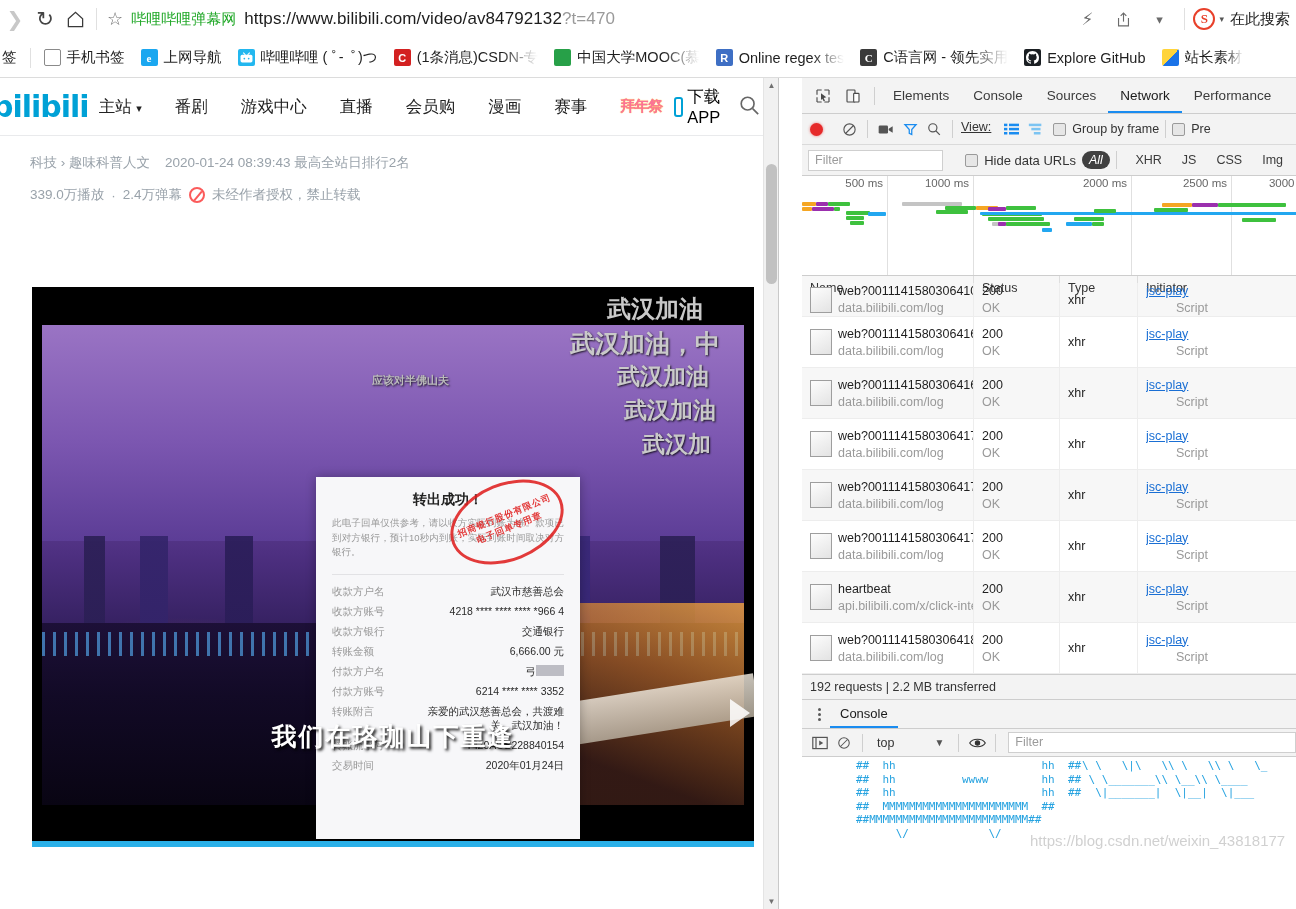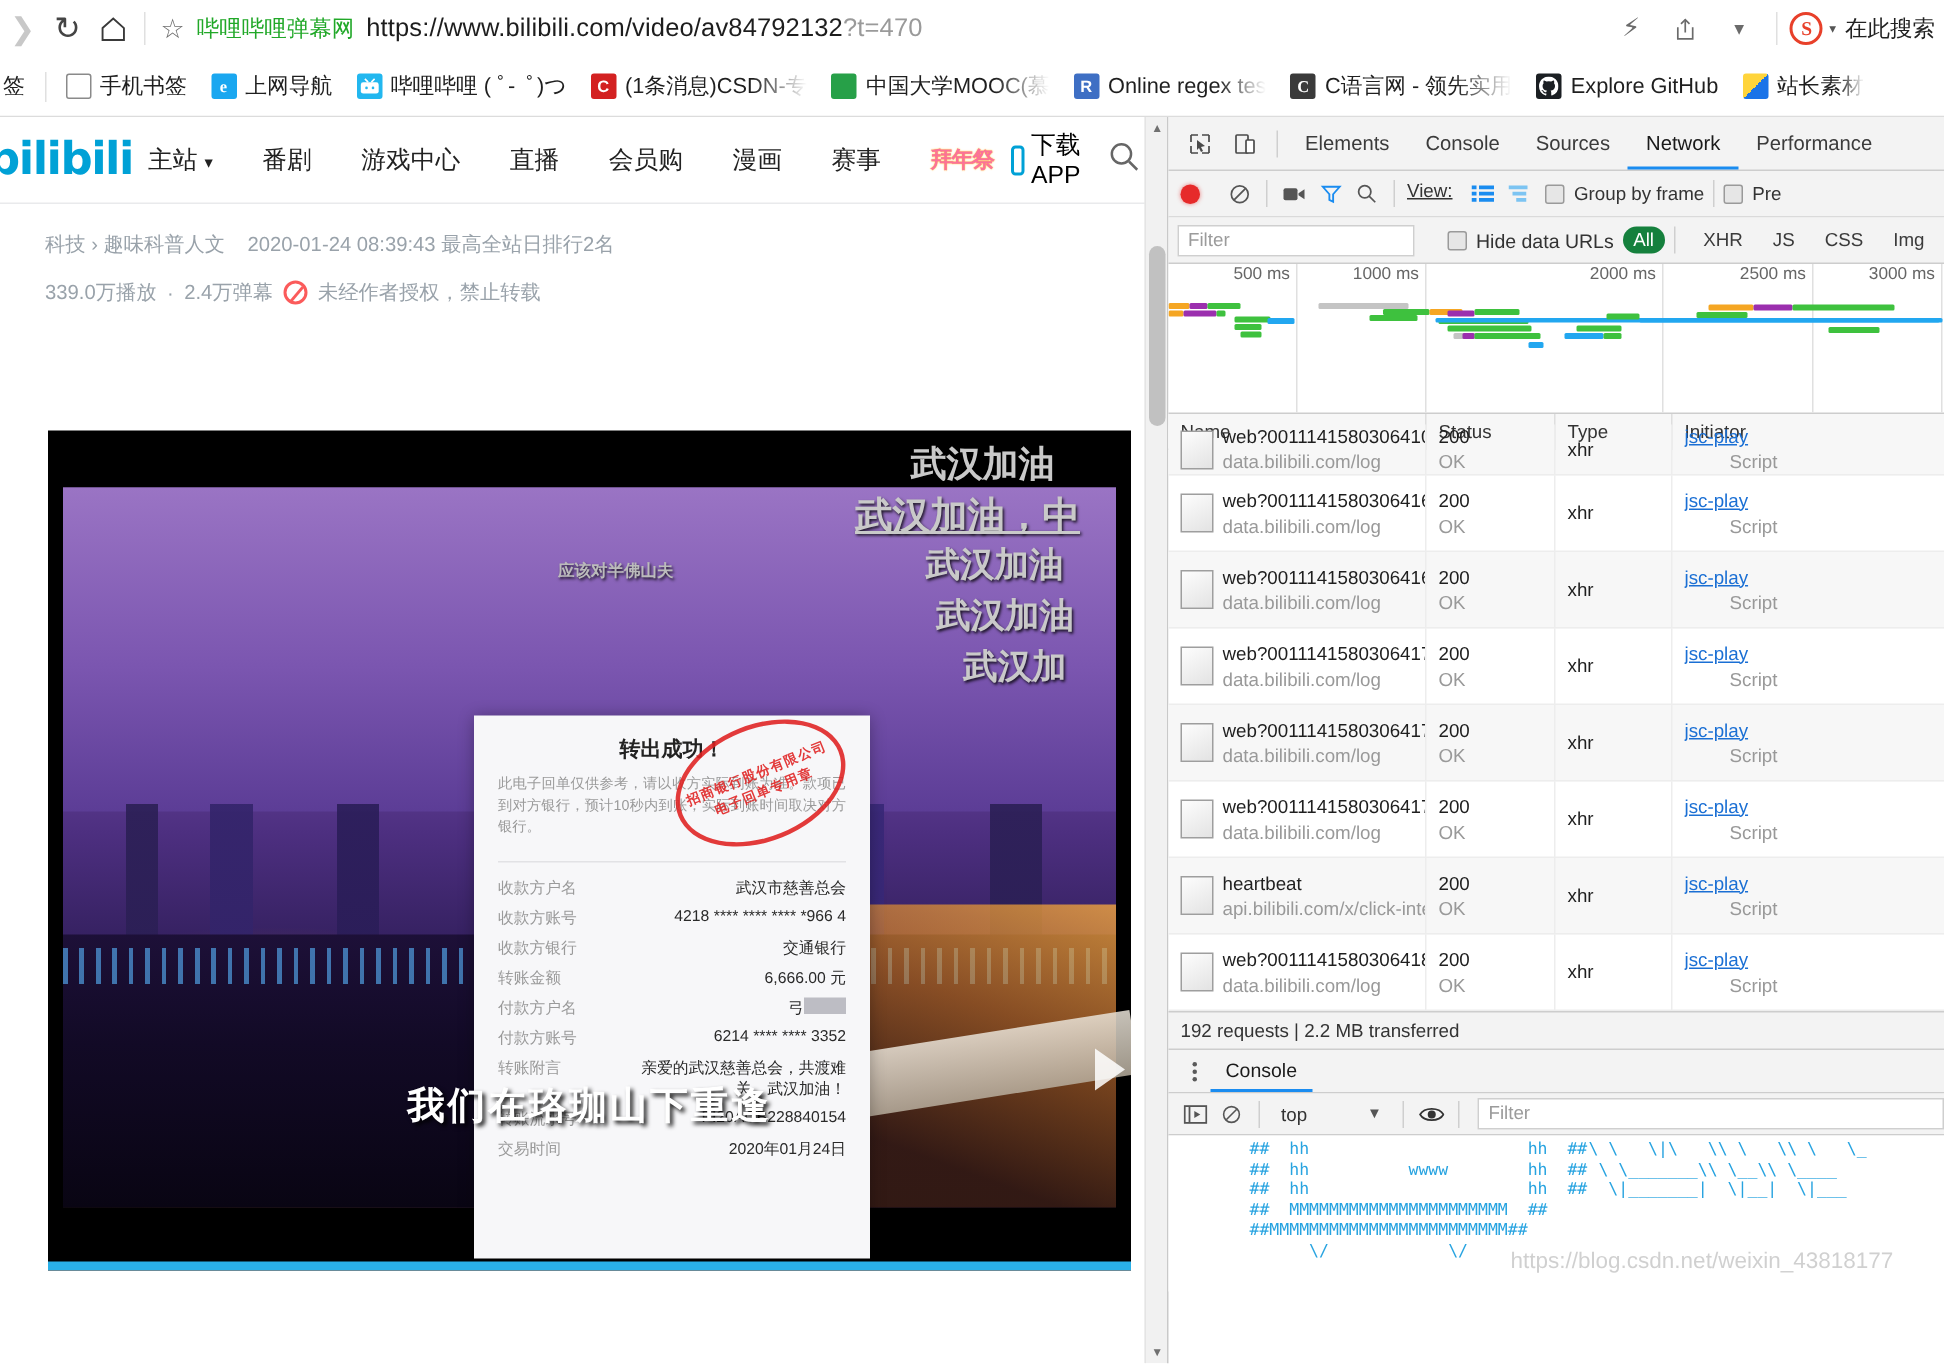--- a/index.html
+++ b/index.html
@@ -237,20 +237,21 @@
     position:absolute; left: 2px; top: 86px; width: 11px; height: 120px; background:#c1c1c1; border-radius:6px;
   }
   .sb-arrow { position:absolute; left:0; width:15px; height:15px; display:flex;
     align-items:center; justify-content:center; font-size:8px; color:#707070; }
 
   
   .devtools {
     position: absolute; left: 778px; top: 78px; width: 518px; height: 831px;
     background: #ffffff; border-left: 1px solid #c9c9c9;
     font-family: "Liberation Sans", "DejaVu Sans", sans-serif;
+    padding-left: 23px;
   }
   .dt-tabbar {
     height: 36px; display:flex; align-items:center; background:#f3f3f3;
     border-bottom: 1px solid #cdcdcd; padding-left: 6px; gap: 0;
   }
   .dt-icobtn { width: 30px; height: 28px; display:flex; align-items:center; justify-content:center; color:#5a5a5a; }
   .dt-sep-v { width:1px; height:18px; background:#cfcfcf; margin: 0 6px; }
   .dt-tab {
     padding: 0 12px; height: 35px; line-height: 35px; font-size: 13.5px; color:#3b3b3b;
     white-space: nowrap;
@@ -275,21 +276,21 @@
     height: 31px; display:flex; align-items:center; background:#f3f3f3;
     border-bottom: 1px solid #cdcdcd; padding: 0 6px; gap: 0; font-size: 13px;
   }
   .filter-inp {
     width: 202px; height: 21px; background:#fff; border: 1px solid #cfcfcf;
     font-size: 12.5px; color:#9b9b9b; padding: 0 6px; line-height: 19px;
   }
   .chip {
     padding: 2px 7px; border-radius: 9px; font-size: 12.5px; color:#3b3b3b; margin-left: 6px;
   }
-  .chip.on { background:#15803d; color:#fff; }
+  .chip.on { background:#404040; color:#fff;font-style:italic; }
 
   .waterfall {
     position: relative; height: 100px; background:#fff; border-bottom: 1px solid #cdcdcd;
     overflow: hidden;
   }
   .wf-tick {
     position:absolute; top:0; height: 100px; border-right: 1px solid #e0e0e0;
   }
   .wf-tick span {
     position:absolute; right: 4px; top: 1px; font-size: 11.5px; color:#666; white-space:nowrap;
@@ -552,21 +553,21 @@
               <span class="rc-k">转账流水号</span>
               <span class="rc-v">PI20AOB228840154</span>
             </div>
           <div class="rc-row">
               <span class="rc-k">交易时间</span>
               <span class="rc-v">2020年01月24日</span>
             </div>
         </div>
 
         <div class="danmaku" style="left:565px;top:-32px;font-size:24px;">武汉加油</div>
-        <div class="danmaku" style="left:528px;top:2px;font-size:25px;text-decoration:underline;">武汉加油，中</div>
+        <div class="danmaku" style="left:528px;top:2px;font-size:25px;">武汉加油，中</div>
         <div class="danmaku" style="left:575px;top:36px;font-size:23px;">武汉加油</div>
         <div class="danmaku" style="left:582px;top:70px;font-size:23px;">武汉加油</div>
         <div class="danmaku" style="left:600px;top:104px;font-size:23px;">武汉加</div>
         <div class="danmaku" style="left:330px;top:48px;font-size:11px;color:#bbb;">应该对半佛山夫</div>
 
         <div class="play-tri"></div>
         <div class="subtitle">我们在珞珈山下重逢</div>
       </div>
       <div class="progress-bar"></div>
     </div>

